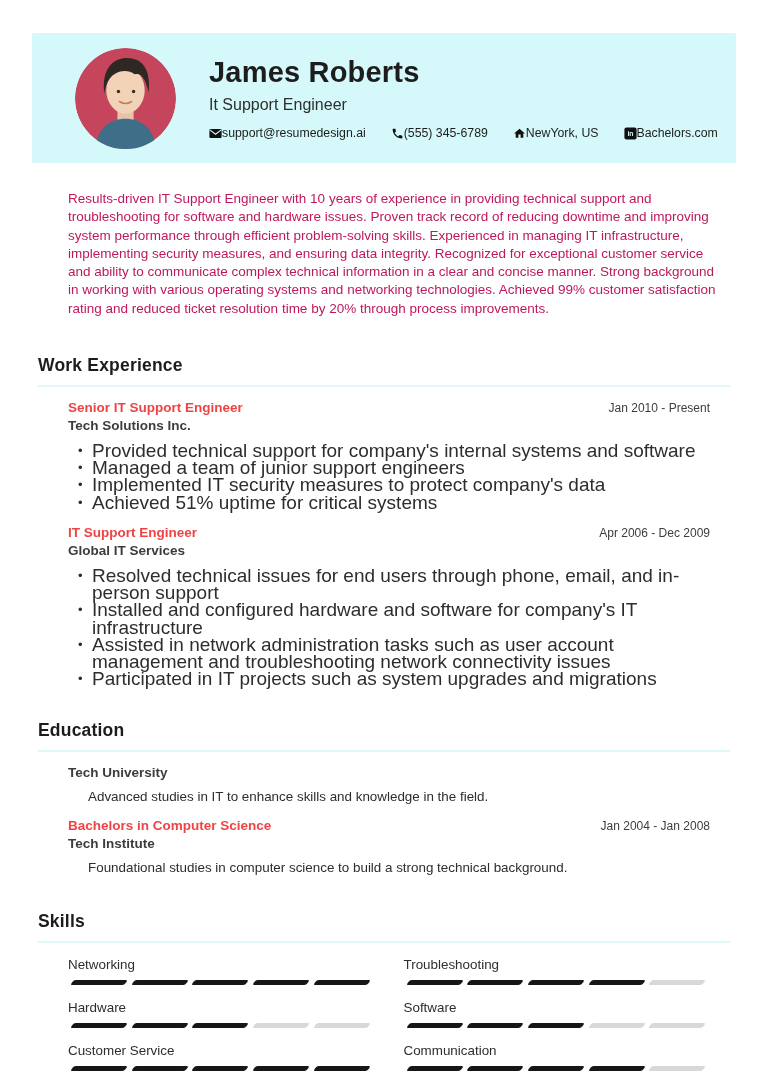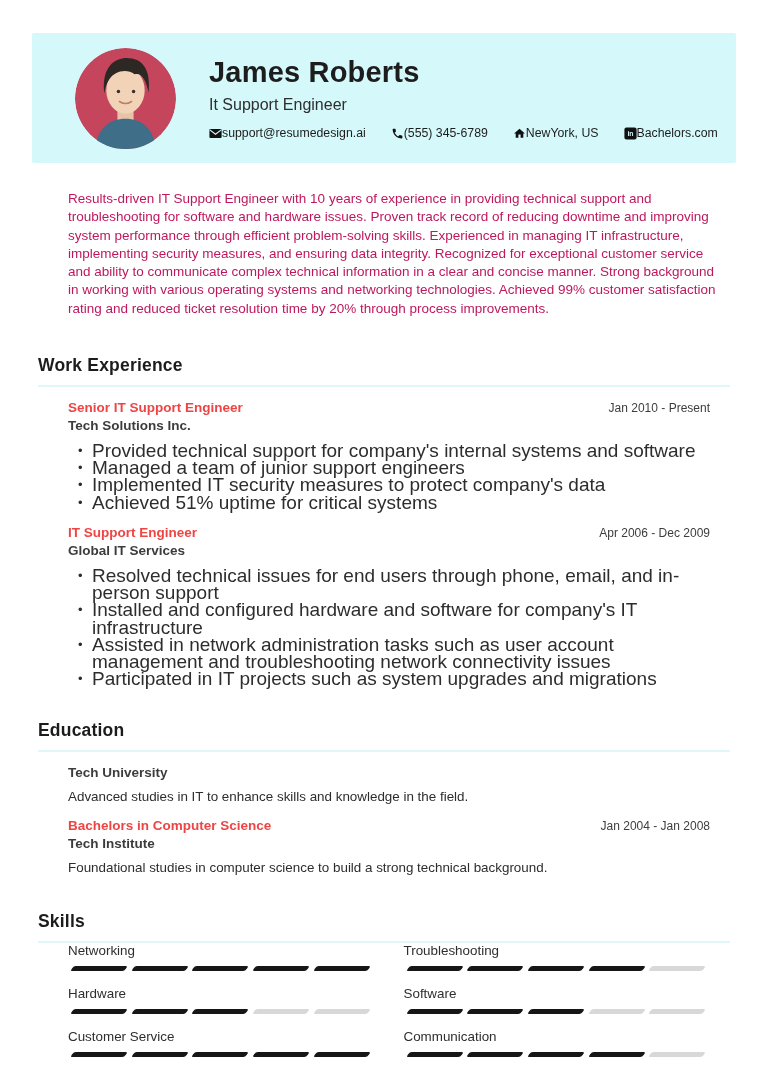--- a/index.html
+++ b/index.html
@@ -40,24 +40,24 @@
   .entry-head { display:flex; justify-content:space-between; align-items:baseline; }
   .entry-title { font-size:13.5px; font-weight:700; color:#ef4444; }
   .entry-date { font-size:12px; color:#3d3d3d; white-space:nowrap; }
   .entry-sub { font-size:13.5px; color:#3c3c3c; margin-top:3px;font-weight:bold; }
   .entry ul { list-style:none; margin-top:9px; padding-left:10px; }
   .entry li {
     position:relative; padding-left:14px;
     font-size:19px; line-height:17.2px; color:#2d2d2d;
   }
   .entry li::before { content:"\2022"; position:absolute; left:0; top:0; font-size:13px; color:#2d2d2d; }
-  .entry .edu-desc { font-size:13.4px; color:#2d2d2d; margin-top:9px; }
+  .entry .edu-desc { font-size:13.4px; color:#2d2d2d; margin-top:9px;margin-left:20px; }
   
   .skills-grid {
-    padding:0 22px 0 30px;
+    margin-top:14px; padding:0 22px 0 30px;
     display:grid; grid-template-columns:1fr 1fr; column-gap:31px; row-gap:15px;
   }
   .skill-label { font-size:13.4px; color:#2e2e2e; margin-bottom:8px; }
   .bar { display:flex; gap:7px; height:5px; padding:0 4px; }
   .bar span {
     flex:1 1 0; height:5px; border-radius:2px;
     transform:skewX(-35deg); background:#d8d8d8;
   }
   .bar span.filled { background:#161616; }
 </style>

